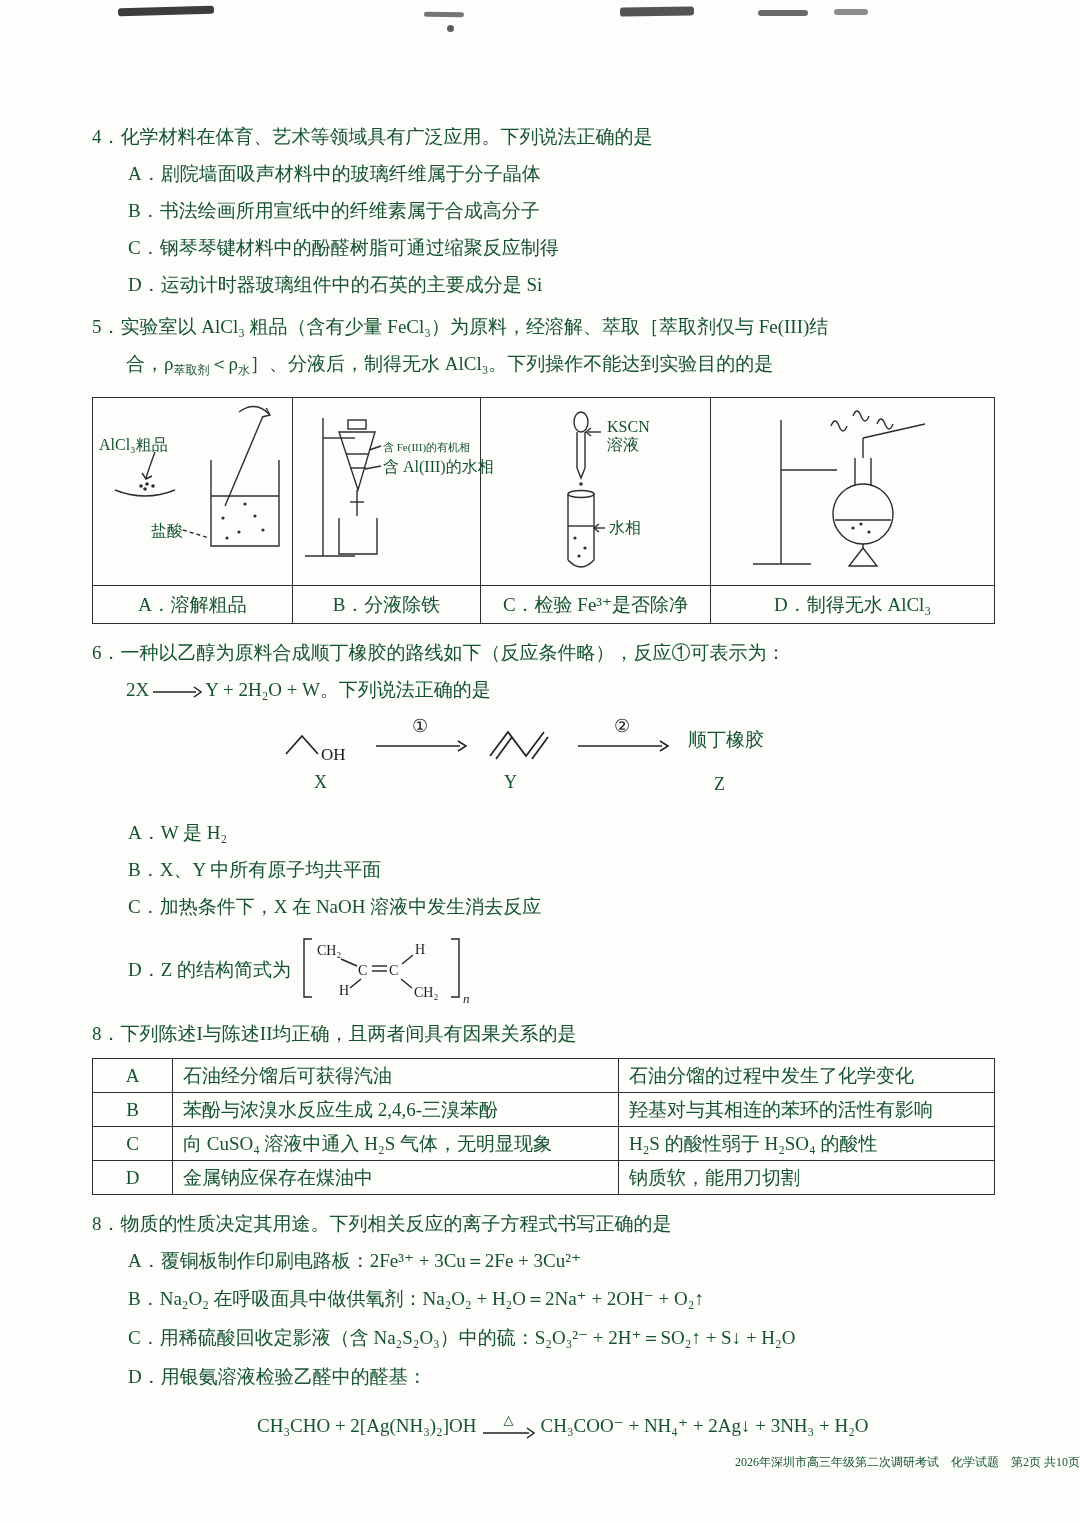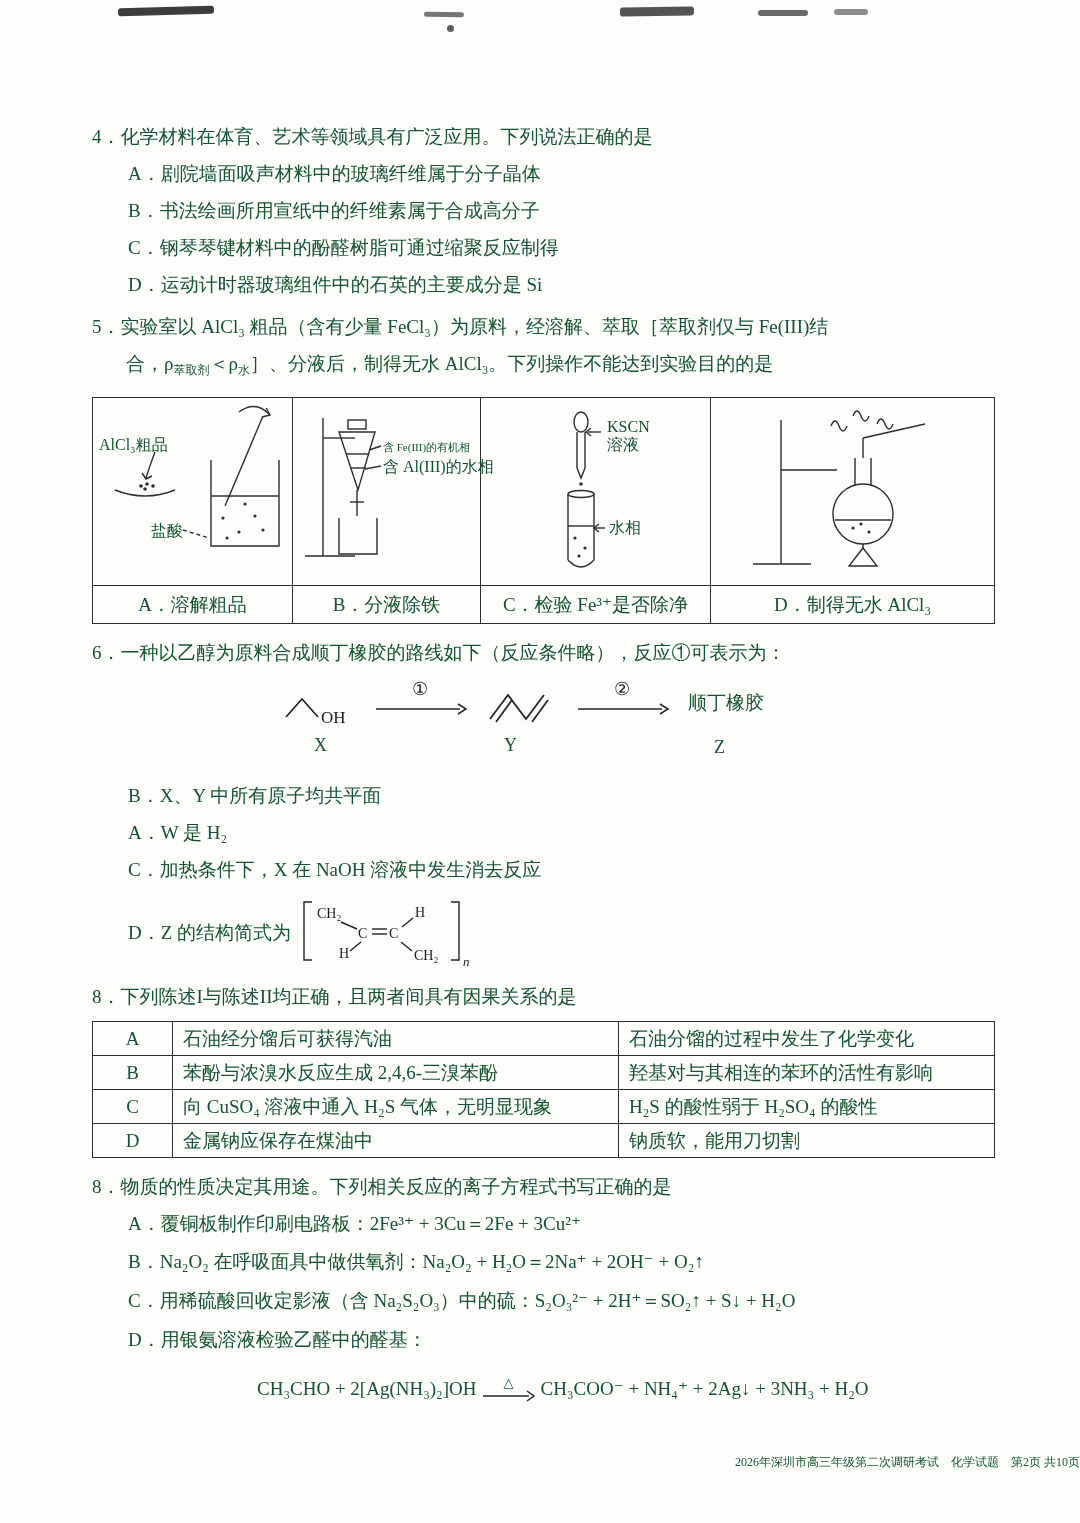--- a/index.html
+++ b/index.html
@@ -197,20 +197,26 @@
           <td class="acell">B．分液除铁</td>
           <td class="acell">C．检验 Fe³⁺是否除净</td>
           <td class="acell">D．制得无水 AlCl₃</td>
         </tr>
       </tbody>
         </table>
     </div>
 
     <div class="q" style="margin-top:10px;">
       <div class="stem">6．一种以乙醇为原料合成顺丁橡胶的路线如下（反应条件略），反应①可表示为：</div>
+      <div class="cont">
+        <span>2X</span><svg class="arrow inline-arrow" width="50" height="12" viewBox="0 0 50 12">
+            <line x1="1" y1="6" x2="44" y2="6"></line>
+            <path d="M42 1 L49 6 L42 11"></path>
+          </svg><span>Y + 2H₂O + W。下列说法正确的是</span>
+      </div>
 
       <div class="scheme">
         <svg class="struct" style="left:190px; top:12px;" width="80" height="50" viewBox="0 0 80 50">
           <polyline points="4,34 20,16 36,34"></polyline>
           <text x="39" y="40" font-size="17">OH</text>
         </svg>
         <span class="slabel" style="left:222px; top:64px;">X</span>
         <svg class="arrow" style="left:280px; top:8px;" width="100" height="38" viewBox="0 0 100 38">
           <text x="40" y="16" font-size="18">①</text>
           <line x1="4" y1="30" x2="88" y2="30"></line>
@@ -224,22 +230,22 @@
         <span class="slabel" style="left:412px; top:64px;">Y</span>
         <svg class="arrow" style="left:482px; top:8px;" width="100" height="38" viewBox="0 0 100 38">
           <text x="40" y="16" font-size="18">②</text>
           <line x1="4" y1="30" x2="88" y2="30"></line>
             <path d="M86 25 L94 30 L86 35"></path>
         </svg>
         <span class="sproduct" style="left:596px; top:19px;">顺丁橡胶</span>
         <span class="slabel" style="left:622px; top:66px;">Z</span>
       </div>
 
+      <div class="opt">A．W 是 H₂</div>
       <div class="opt">B．X、Y 中所有原子均共平面</div>
-      <div class="opt">A．W 是 H₂</div>
       <div class="opt">C．加热条件下，X 在 NaOH 溶液中发生消去反应</div>
       <div class="optD">
         <span>D．Z 的结构简式为</span>
         <svg class="poly" width="175" height="72" viewBox="0 0 175 72">
           <polyline points="13,6 5,6 5,64 13,64"></polyline>
           <polyline points="152,6 160,6 160,64 152,64"></polyline>
           <text x="164" y="70" font-size="13" font-style="italic">n</text>
           <text x="18" y="22" font-size="14">CH₂</text>
           <line x1="42" y1="26" x2="58" y2="33"></line>
           <text x="59" y="42" font-size="14">C</text>

